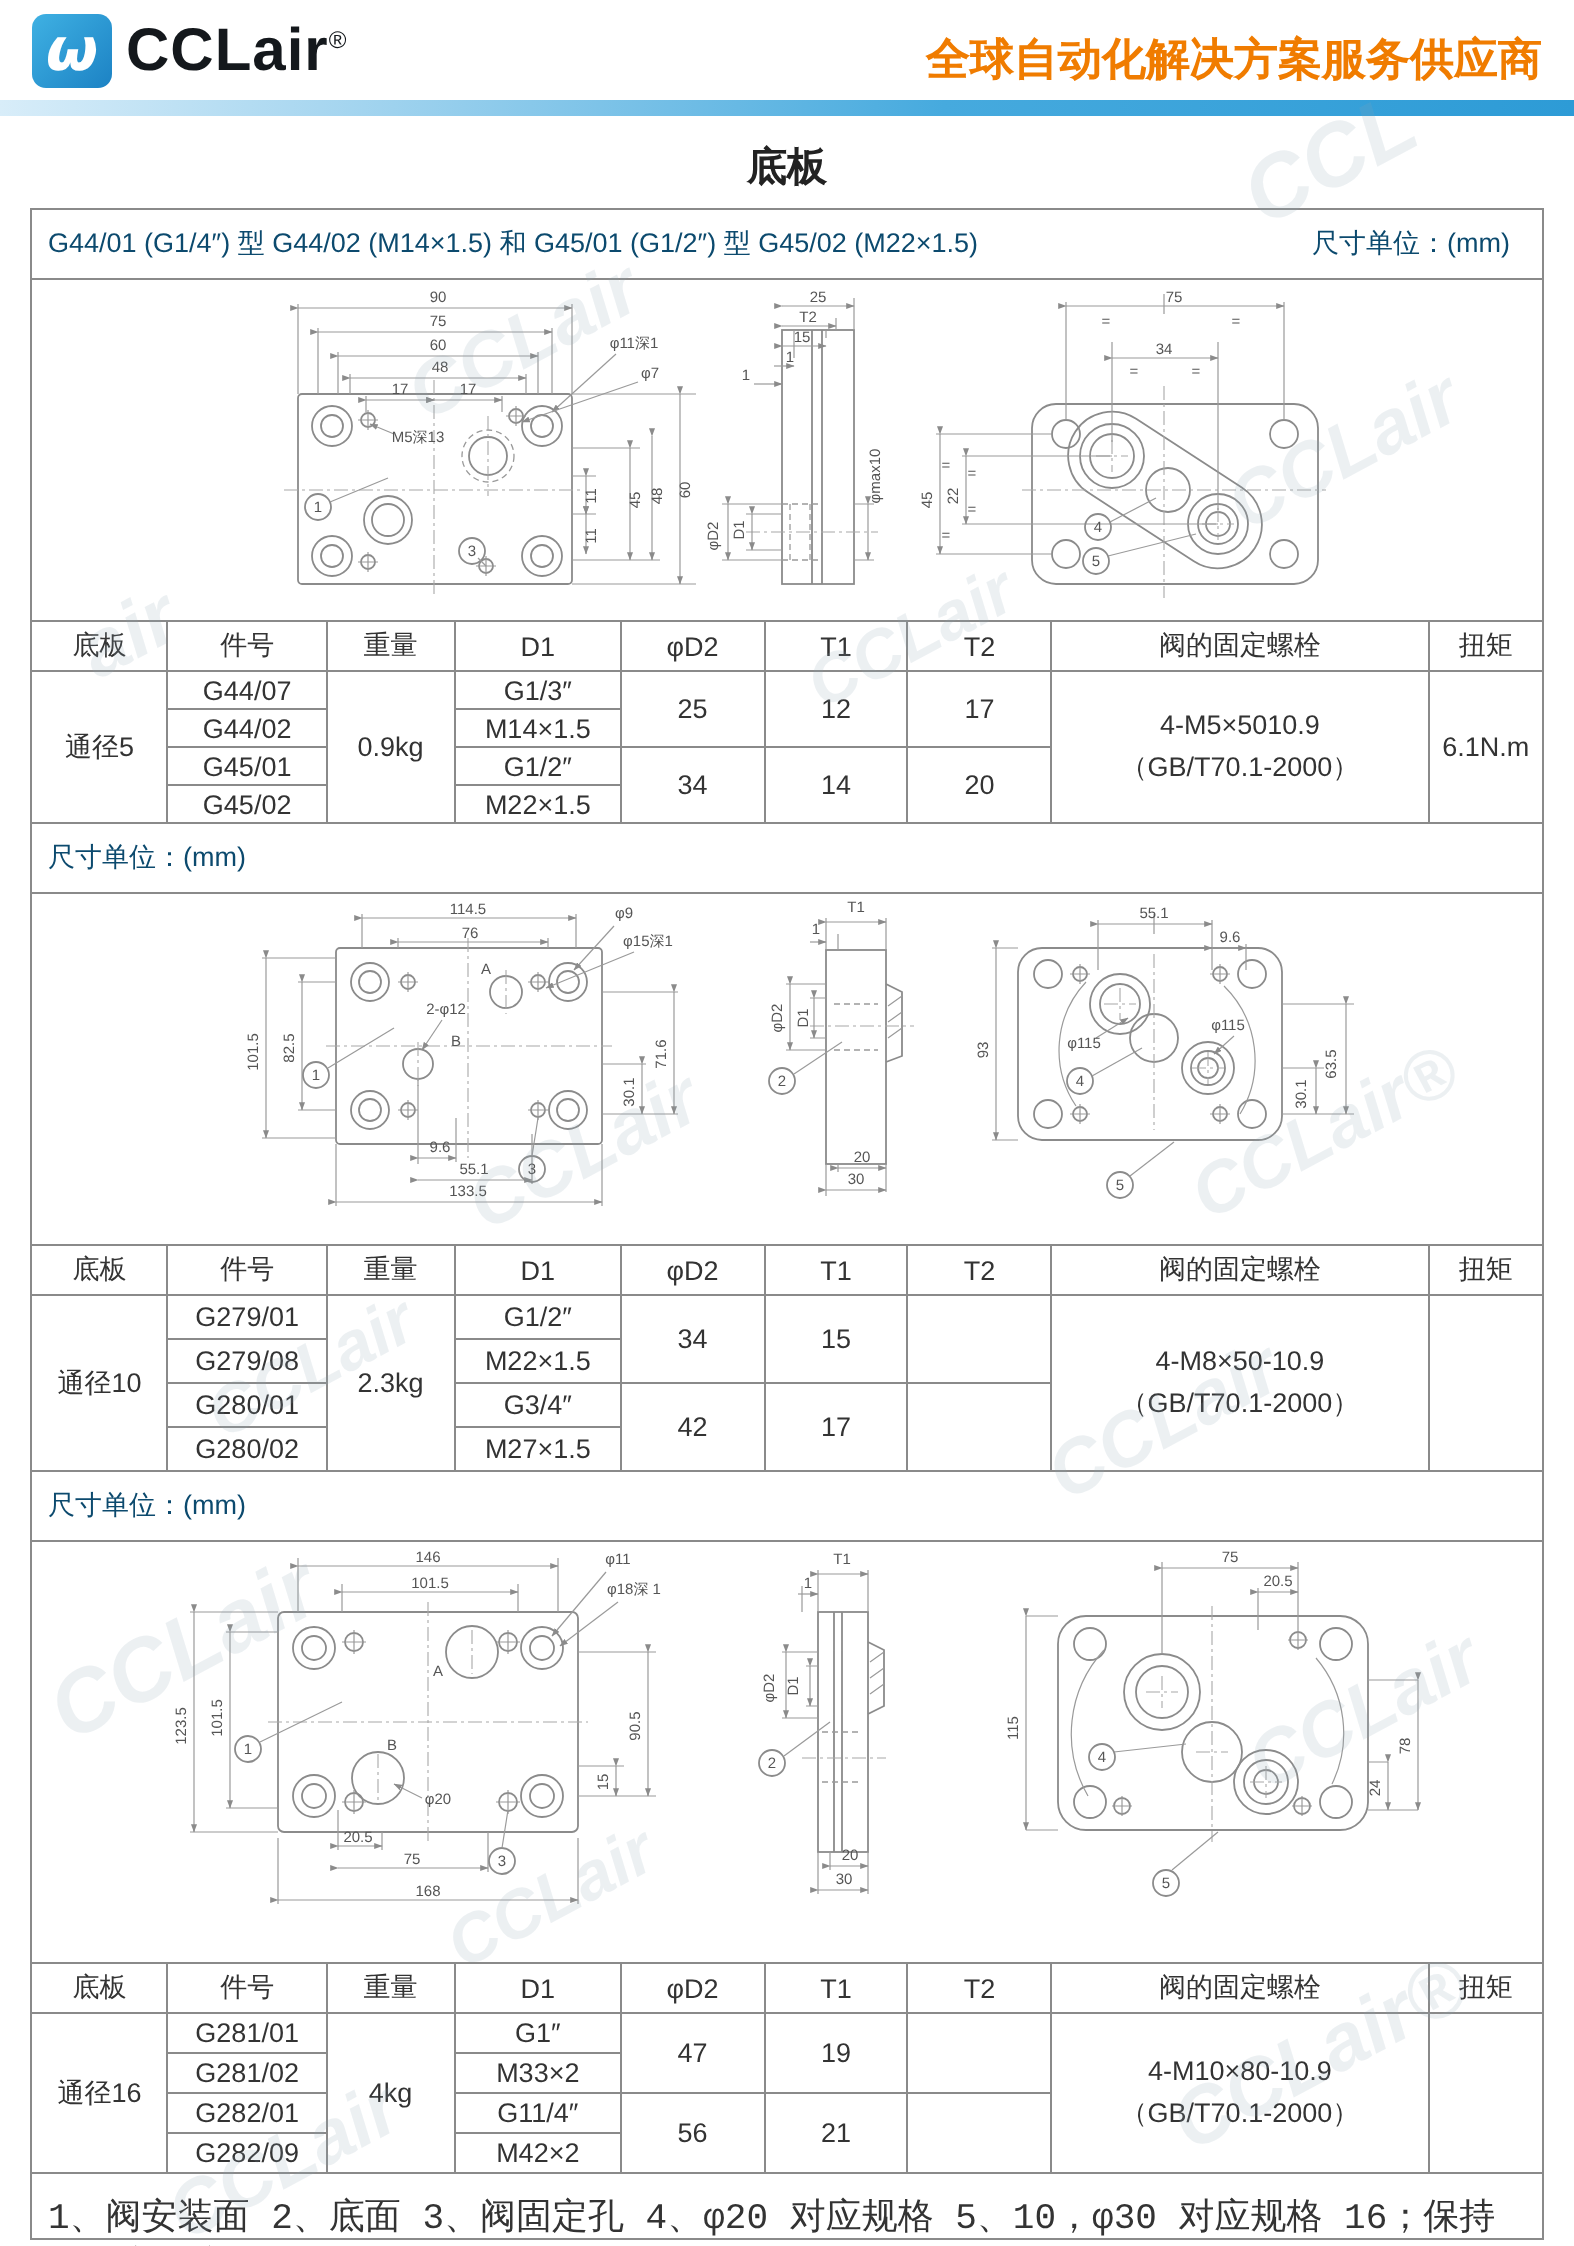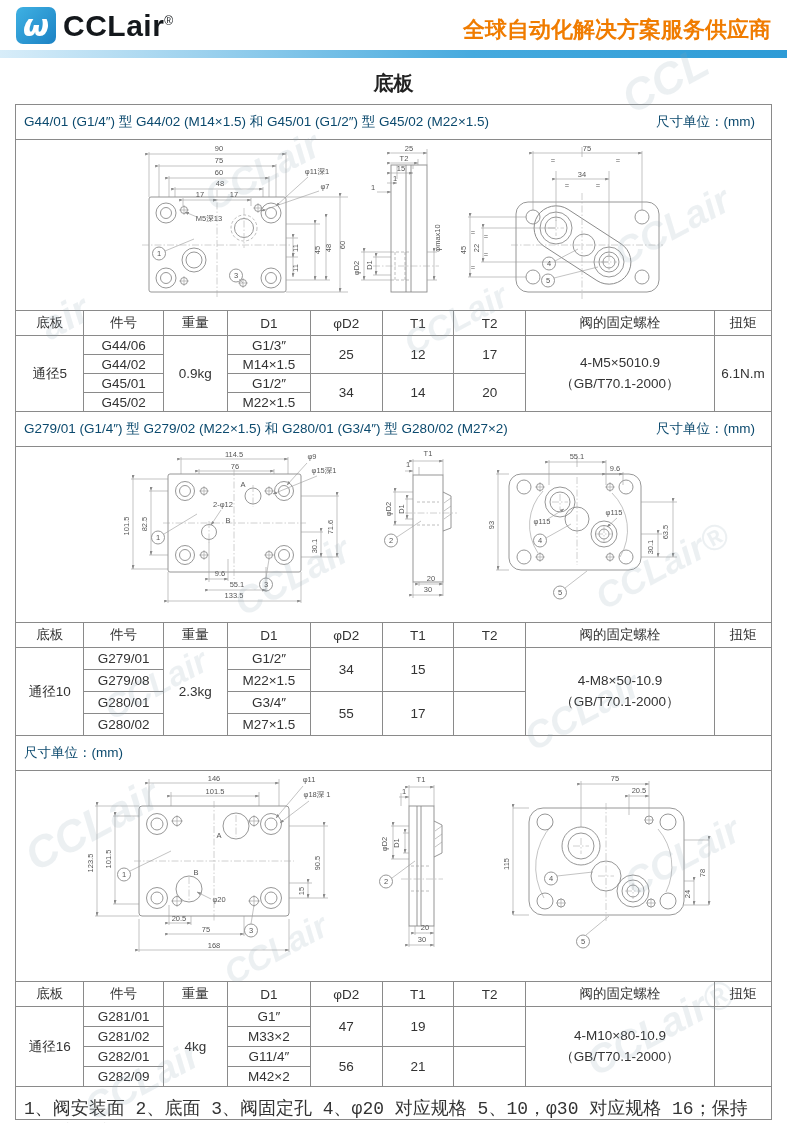--- a/index.html
+++ b/index.html
@@ -239,21 +239,21 @@
       <th>重量</th>
       <th>D1</th>
       <th>φD2</th>
       <th>T1</th>
       <th>T2</th>
       <th>阀的固定螺栓</th>
       <th>扭矩</th>
     </tr>
     <tr>
       <td rowspan="4">通径5</td>
-      <td>G44/06</td>
+      <td>G44/07</td>
       <td rowspan="4">0.9kg</td>
       <td>G1/3″</td>
       <td rowspan="2">25</td>
       <td rowspan="2">12</td>
       <td rowspan="2">17</td>
       <td rowspan="4" class="bolt">
         <div>4-M5×5010.9</div>
         <div>（GB/T70.1-2000）</div>
       </td>
       <td rowspan="4">6.1N.m</td>
@@ -270,21 +270,20 @@
       <td rowspan="2">20</td>
     </tr>
     <tr>
       <td>G45/02</td>
       <td>M22×1.5</td>
     </tr>
   </tbody>
     </table>
 
   <div class="sec-head">
-    <span>G279/01 (G1/4″) 型 G279/02 (M22×1.5) 和 G280/01 (G3/4″) 型 G280/02 (M27×2)</span>
     <span class="unit">尺寸单位：(mm)</span>
   </div>
 
   <div class="draw">
   <svg viewBox="0 0 745 175" width="755" height="175">
     <defs>
           <marker id="a2" markerWidth="7" markerHeight="5" refX="6.5" refY="2.5" orient="auto">
             <path d="M0,0L7,2.5L0,5z" fill="#8b8b8b"></path>
           </marker>
         </defs>
@@ -455,21 +454,21 @@
       </td>
       <td rowspan="4"></td>
     </tr>
     <tr>
       <td>G279/08</td>
       <td>M22×1.5</td>
     </tr>
     <tr>
       <td>G280/01</td>
       <td>G3/4″</td>
-      <td rowspan="2">55</td>
+      <td rowspan="2">42</td>
       <td rowspan="2">17</td>
       <td rowspan="2"></td>
     </tr>
     <tr>
       <td>G280/02</td>
       <td>M27×1.5</td>
     </tr>
   </tbody>
     </table>
 

